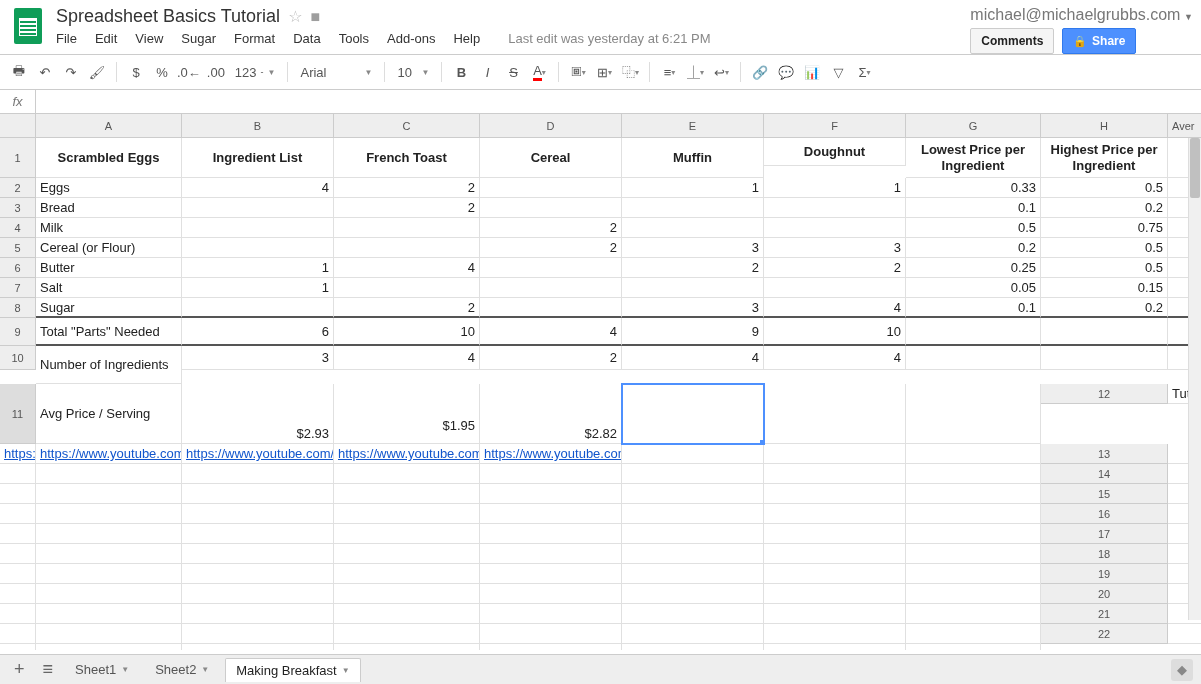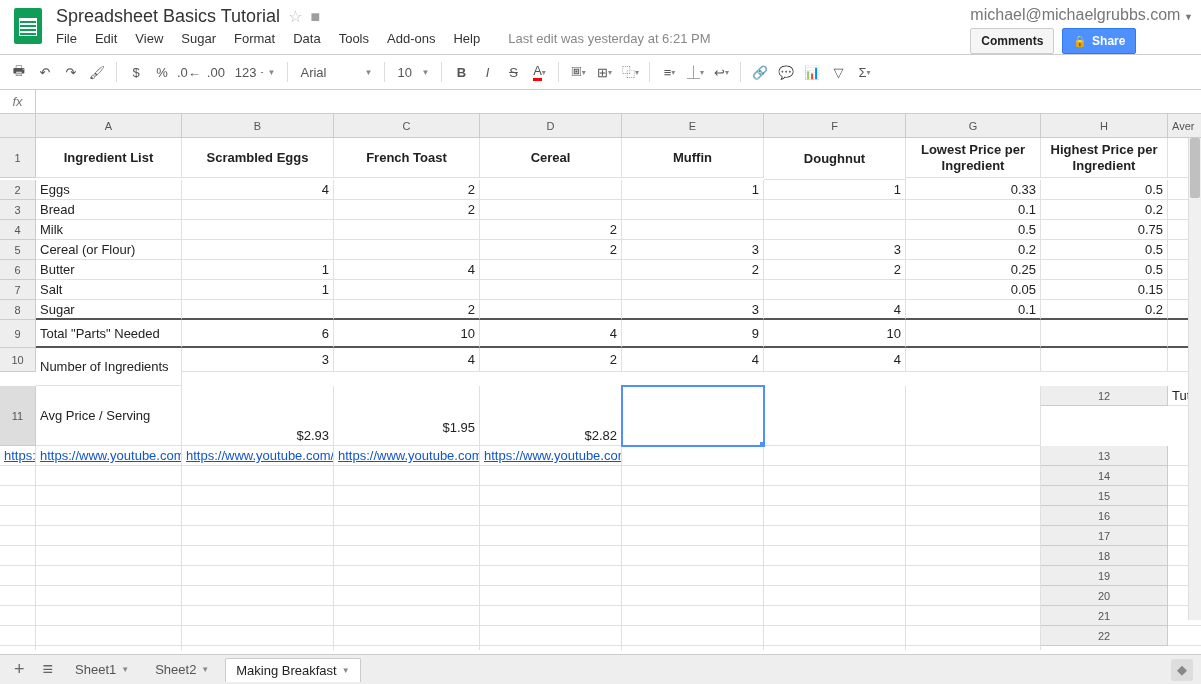--- a/index.html
+++ b/index.html
@@ -164,26 +164,26 @@
       <div class="col-head">A</div>
       <div class="col-head">B</div>
       <div class="col-head">C</div>
       <div class="col-head">D</div>
       <div class="col-head">E</div>
       <div class="col-head">F</div>
       <div class="col-head">G</div>
       <div class="col-head">H</div>
       <div class="col-head" style="text-align:left;padding-left:4px">Aver</div>
       <div class="row-head" style="height:40px">1</div>
+      <div class="cell hdr-cell" style="height:40px;white-space:normal;line-height:1.2">Scrambled Eggs</div>
       <div class="cell hdr-cell" style="height:40px;white-space:normal;line-height:1.2">Ingredient List</div>
-      <div class="cell hdr-cell" style="height:40px;white-space:normal;line-height:1.2">Scrambled Eggs</div>
       <div class="cell hdr-cell" style="height:40px;white-space:normal;line-height:1.2">French Toast</div>
       <div class="cell hdr-cell" style="height:40px;white-space:normal;line-height:1.2">Cereal</div>
       <div class="cell hdr-cell" style="height:40px;white-space:normal;line-height:1.2">Muffin</div>
-      <div class="cell hdr-cell" style="height:42px;white-space:normal;line-height:1.2">Doughnut</div>
+      <div class="cell hdr-cell" style="height:28px;white-space:normal;line-height:1.2">Doughnut</div>
       <div class="cell hdr-cell" style="height:40px;white-space:normal;line-height:1.2">Lowest Price per Ingredient</div>
       <div class="cell hdr-cell" style="height:40px;white-space:normal;line-height:1.2">Highest Price per Ingredient</div>
       <div class="cell hdr-cell" style="height:40px"></div>
       <div class="row-head" style="height:20px">2</div>
       <div class="cell" style="height:20px">Eggs</div>
       <div class="cell num" style="height:20px">4</div>
       <div class="cell num" style="height:20px">2</div>
       <div class="cell num" style="height:20px"></div>
       <div class="cell num" style="height:20px">1</div>
       <div class="cell num" style="height:20px">1</div>

